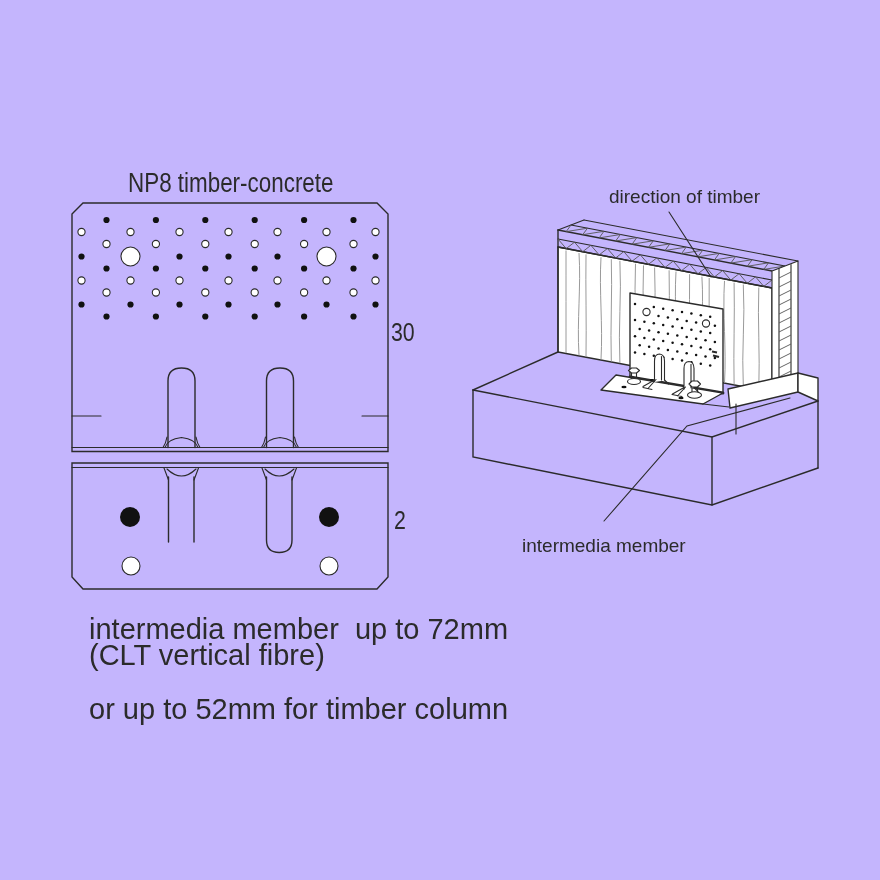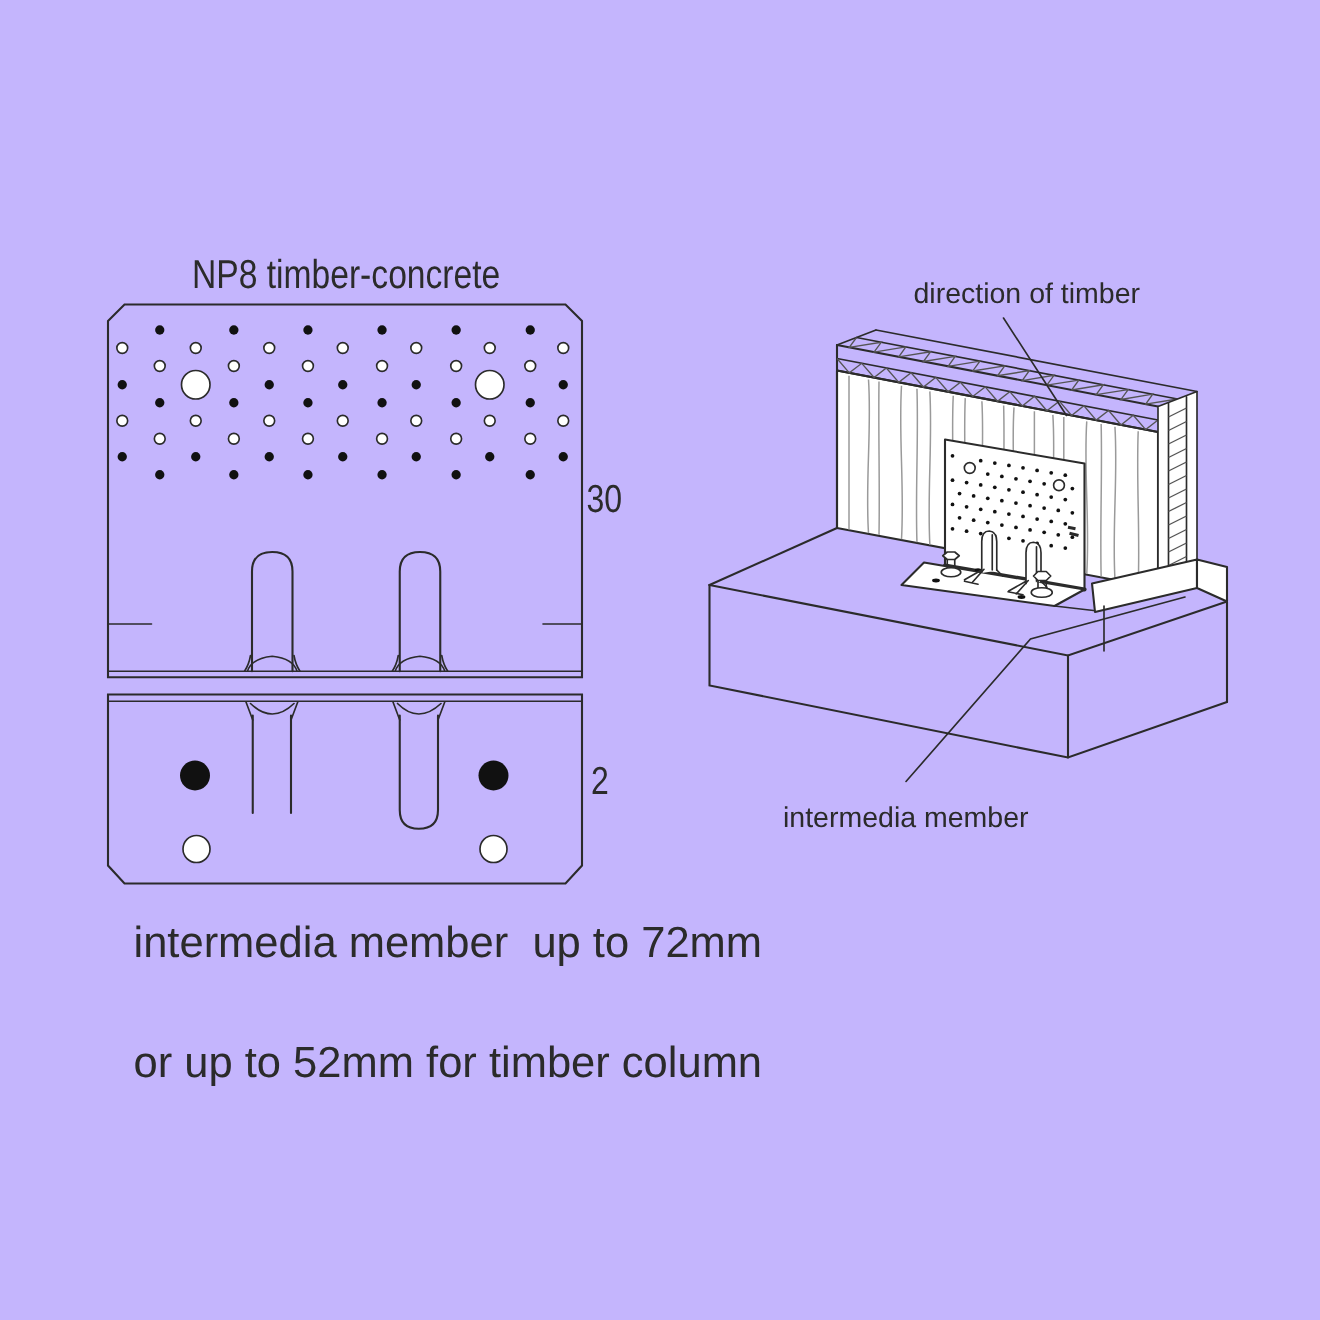--- a/index.html
+++ b/index.html
@@ -301,17 +301,18 @@
       <path class="ink-thin" d="M 736,404 V 434"></path>
     </g>
   </svg>
 
   <div class="lbl title" style="left:128px;top:169px;">NP8 timber-concrete</div>
 
   <div class="lbl dim" style="left:391px;top:318px;">30</div>
   <div class="lbl dim" style="left:394px;top:506px;">2</div>
 
   <div class="lbl note" style="left:77px;top:614px;">intermedia member  up to 72mm</div>
+  <div class="lbl note" style="left:77px;top:640px;">(CLT vertical fibre)</div>
   <div class="lbl note" style="left:77px;top:694px;text-align:center;">or up to 52mm for timber column</div>
 
   <div class="lbl iso-lbl" style="left:609px;top:187px;">direction of timber</div>
   <div class="lbl iso-lbl" style="left:522px;top:536px;">intermedia member</div>
 </div>
 
 </body></html>

